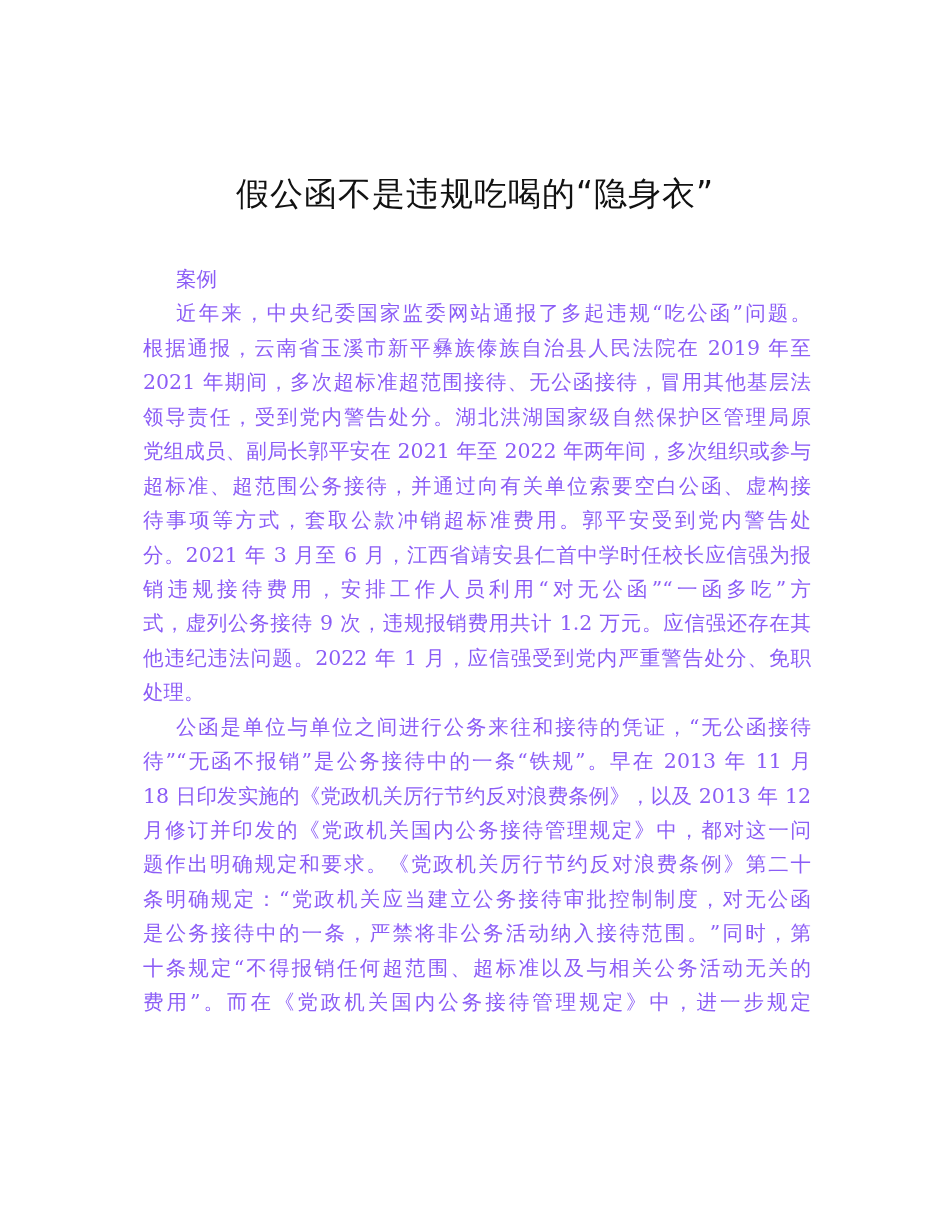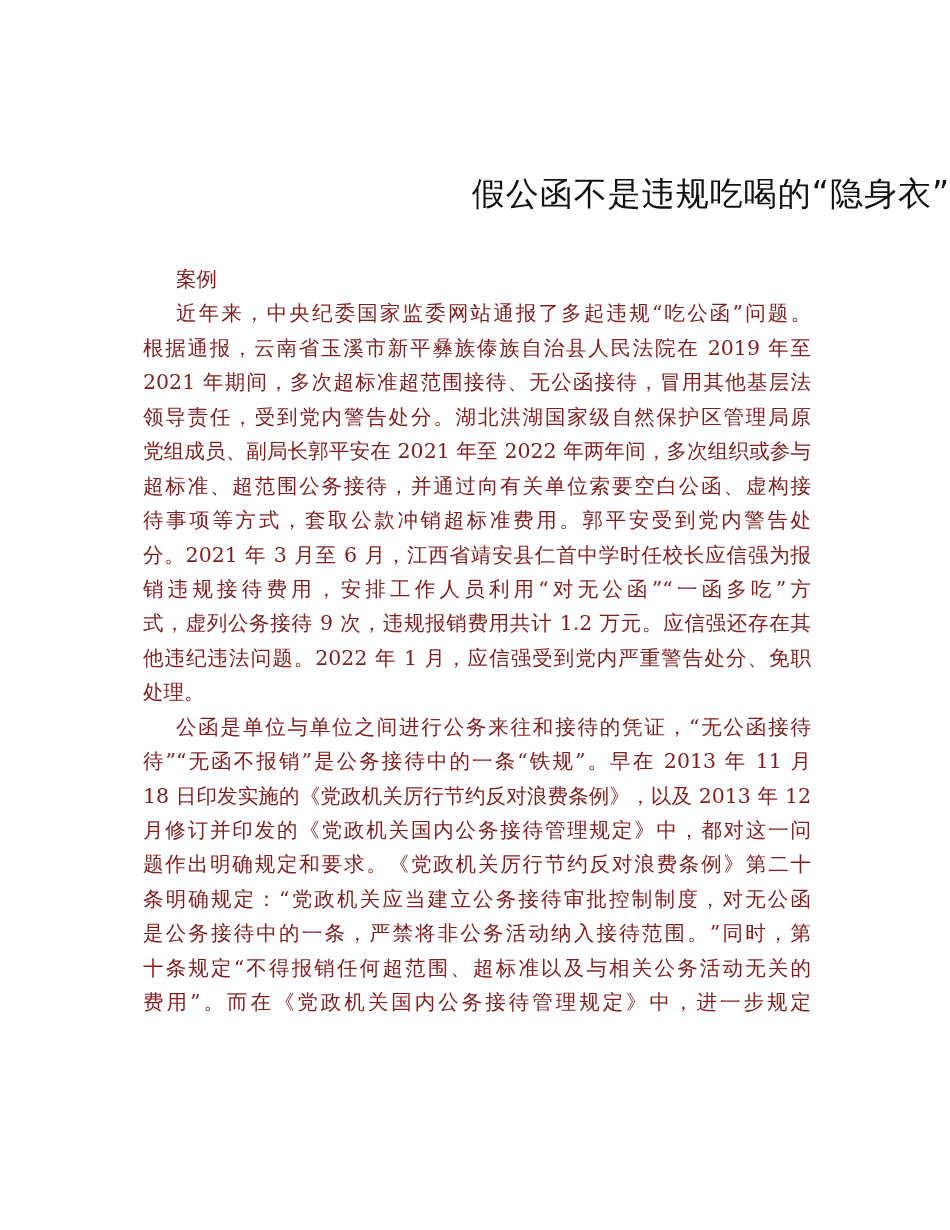--- a/index.html
+++ b/index.html
@@ -21,21 +21,21 @@
       top: 0;
       width: 950px;
       height: 1230px;
       background: #ffffff;
     }
     .title {
       position: absolute;
       left: 0;
       top: 148px;
       width: 950px;
-      text-align: right;
+      text-align: center;
       font-family: "DejaVu Sans", "Liberation Sans", sans-serif;
       font-size: 33px;
       line-height: 48px;
       letter-spacing: 1px;
       color: #111111;
       font-weight: normal;
     }
     .body-text {
       position: absolute;
       left: 143px;
@@ -43,21 +43,21 @@
       width: 668px;
     }
     .line {
       display: block;
       height: 34.45px;
       line-height: 34.45px;
       font-size: 20.5px;
       white-space: nowrap;
       text-align: justify;
       text-align-last: justify;
-      color: #7f1d1d;
+      color: #8b5cf6;
     }
     .line.indent {
       padding-left: 33px;
     }
     .line.last {
       text-align-last: left;
       font-family: Liberation Serif, serif;
     }
     .heading-line {
       padding-left: 33px;

